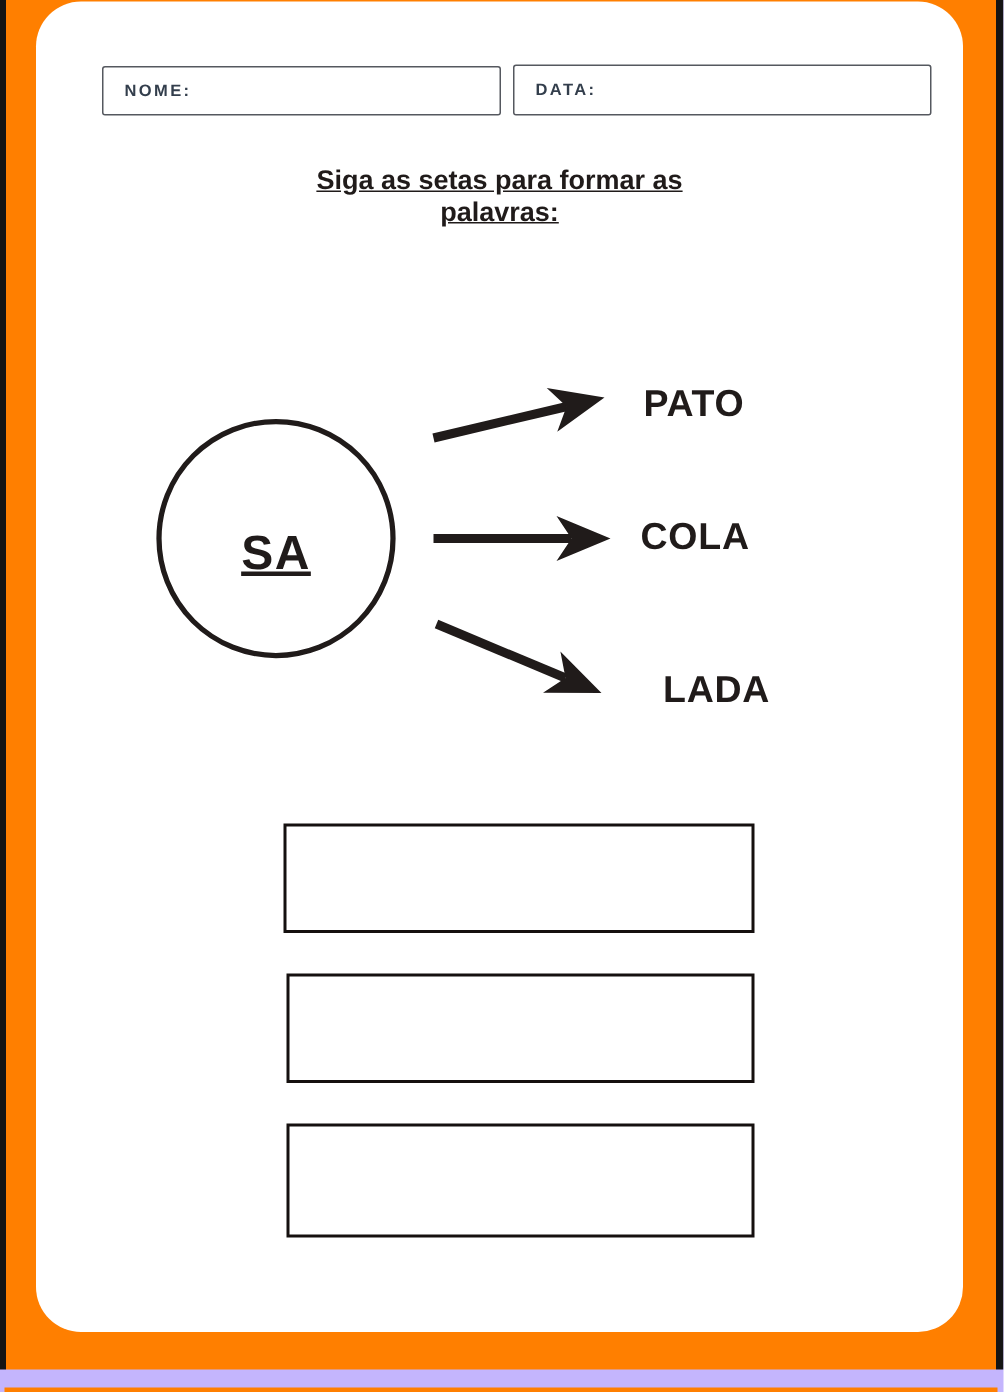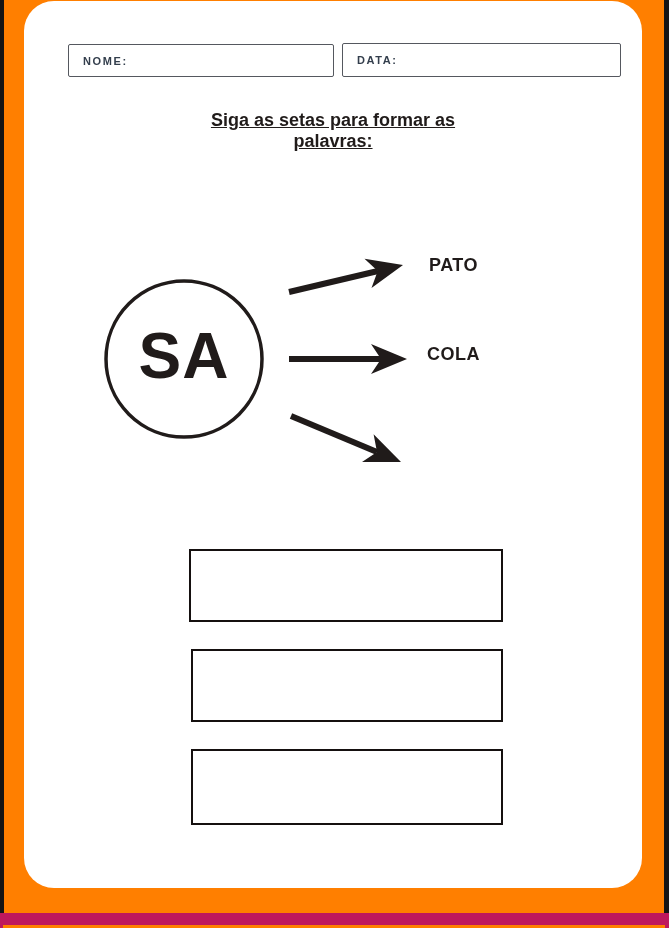--- a/index.html
+++ b/index.html
@@ -2,21 +2,21 @@
 <html><head>
 <meta charset="utf-8">
 <style>
   html, body { margin: 0; padding: 0; }
   body { font-family: "Liberation Sans", sans-serif; }
 
   .screen {
     position: relative;
     width: 669px;
     height: 928px;
-    background: #be185d;
+    background: #c4b5fd;
     overflow: hidden;
   }
 
   
   .edge-strip {
     position: absolute;
     top: 0;
     height: 913px;
     background: #141414;
   }
@@ -93,33 +93,34 @@
     position: absolute;
     left: 0;
     top: 0;
     width: 618px;
     height: 500px;
   }
 
   .syllable {
     position: absolute;
     left: 100px;
-    top: 328px;
+    top: 340px;
     width: 120px;
     text-align: center;
-    font-size: 64px;
+    font-size: 32px;
     line-height: 54px;
     font-weight: bold;
     color: #201b1a;
     letter-spacing: 1px;
+    text-decoration: underline;
   }
 
   .word {
     position: absolute;
-    font-size: 18px;
+    font-size: 25px;
     font-weight: bold;
     color: #201b1a;
     letter-spacing: 0.5px;
   }
   .word.w0 { left: 405px; top: 254px; width: 120px; }
   .word.w1 { left: 403px; top: 343px; width: 120px; }
   .word.w2 { left: 418px; top: 445px; width: 120px; }
 
   
   .answer-box {
@@ -169,20 +170,21 @@
         <g>
           <line x1="267" y1="415" x2="353" y2="451" stroke="#201b1a" stroke-width="6"></line>
           <polygon points="377,461 338,460.9 353,451 349.6,433.3" fill="#201b1a"></polygon>
         </g>
       </svg>
 
       <div class="syllable">SA</div>
 
       <div class="word w0">PATO</div>
       <div class="word w1">COLA</div>
+      <div class="word w2">LADA</div>
 
       <div class="answer-box b1"></div>
       <div class="answer-box b2"></div>
       <div class="answer-box b3"></div>
 
     </div>
   </div>
 
   <div class="edge-strip left"></div>
   <div class="edge-strip right"></div>

